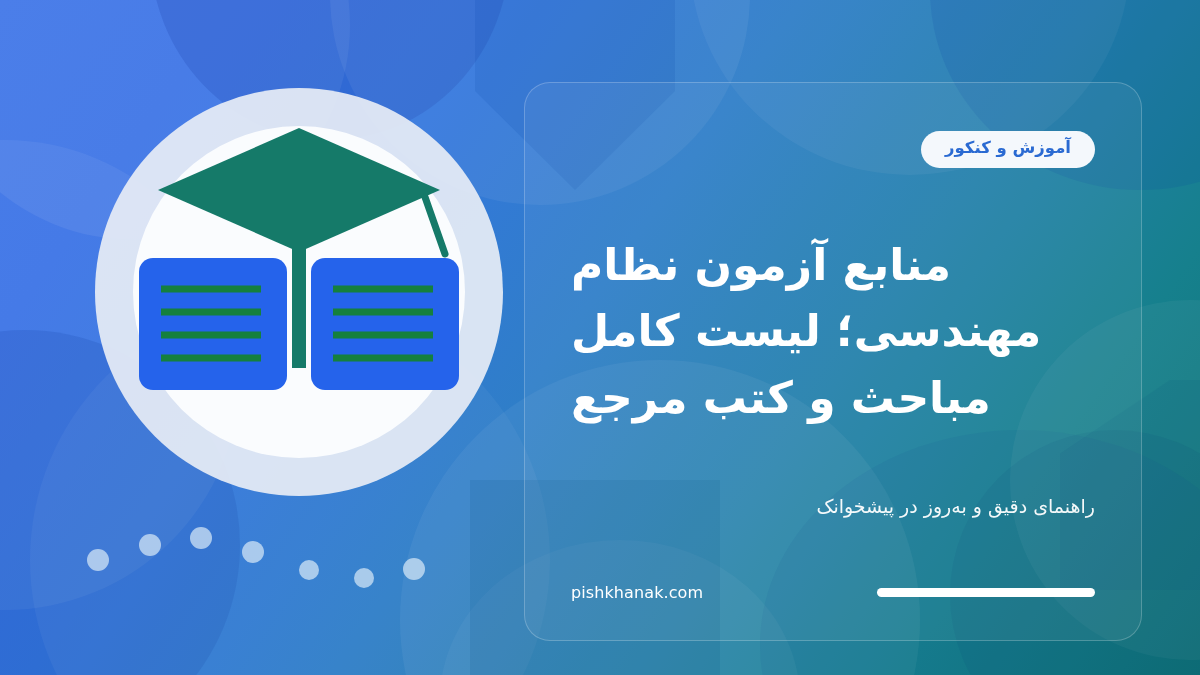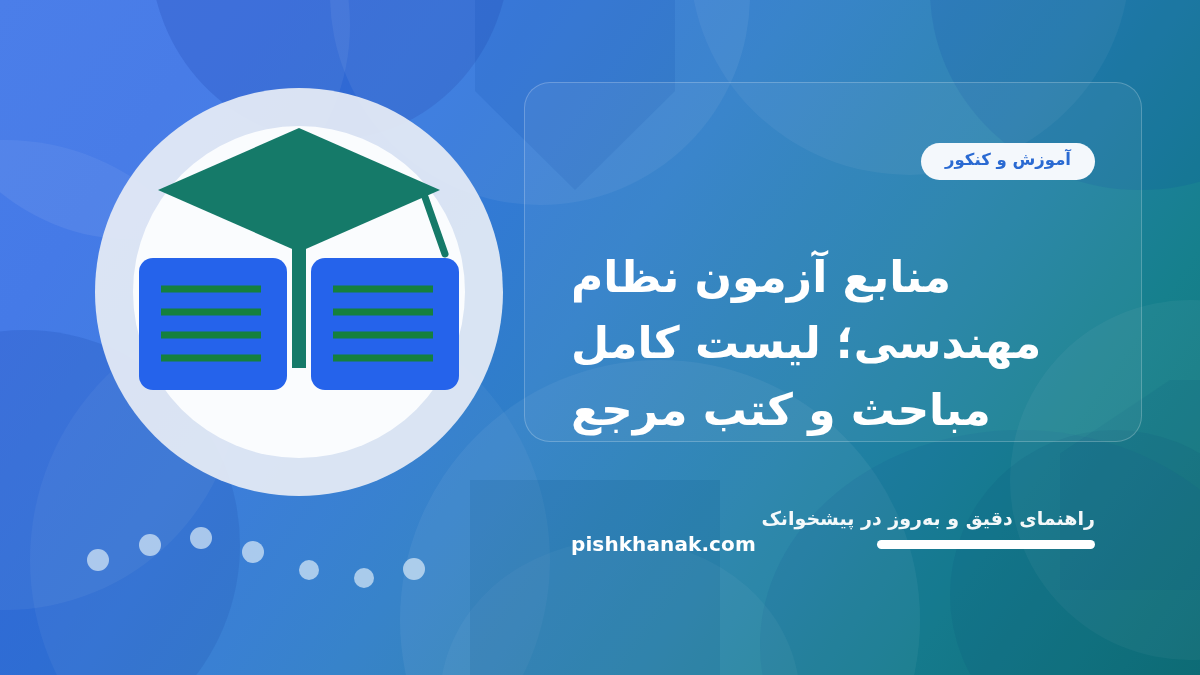--- a/index.html
+++ b/index.html
@@ -99,26 +99,26 @@
     width: 408px;
     height: 408px;
   }
 
   
   .card {
     position: absolute;
     left: 524px;
     top: 82px;
     width: 618px;
-    height: 360px;
+    height: 559px;
     border-radius: 26px;
     background: rgba(255,255,255,0.055);
     border: 1px solid rgba(255,255,255,0.22);
     box-sizing: border-box;
-    padding: 60px 46px 30px 46px;
+    padding: 48px 46px 30px 46px;
     display: flex;
     flex-direction: column;
     direction: rtl;
   }
 
   .badge {
     align-self: flex-start;
     background: #f4f8fc;
     color: #2a6ad2;
     font-size: 16.5px;
@@ -136,37 +136,37 @@
     font-weight: 800;
     line-height: 1.52;
     text-align: left;
     letter-spacing: 0;
   }
 
   .subtitle {
     margin-top: 30px;
     color: rgba(255,255,255,0.95);
     font-size: 19px;
-    font-weight: 700;
+    font-weight: 400;
     line-height: 1.5;
   }
 
   .spacer { flex: 1 1 auto; }
 
   .card-footer {
     display: flex;
     flex-direction: row-reverse;
     align-items: center;
     justify-content: space-between;
     margin-bottom: 8px;
   }
   .domain {
     color: #ffffff;
-    font-size: 20px;
-    font-weight: 700;
+    font-size: 16px;
+    font-weight: 400;
     direction: ltr;
     letter-spacing: 0.1px;
   }
   .accent-bar {
     width: 218px;
     height: 9px;
     border-radius: 999px;
     background: #ffffff;
   }
 </style>

